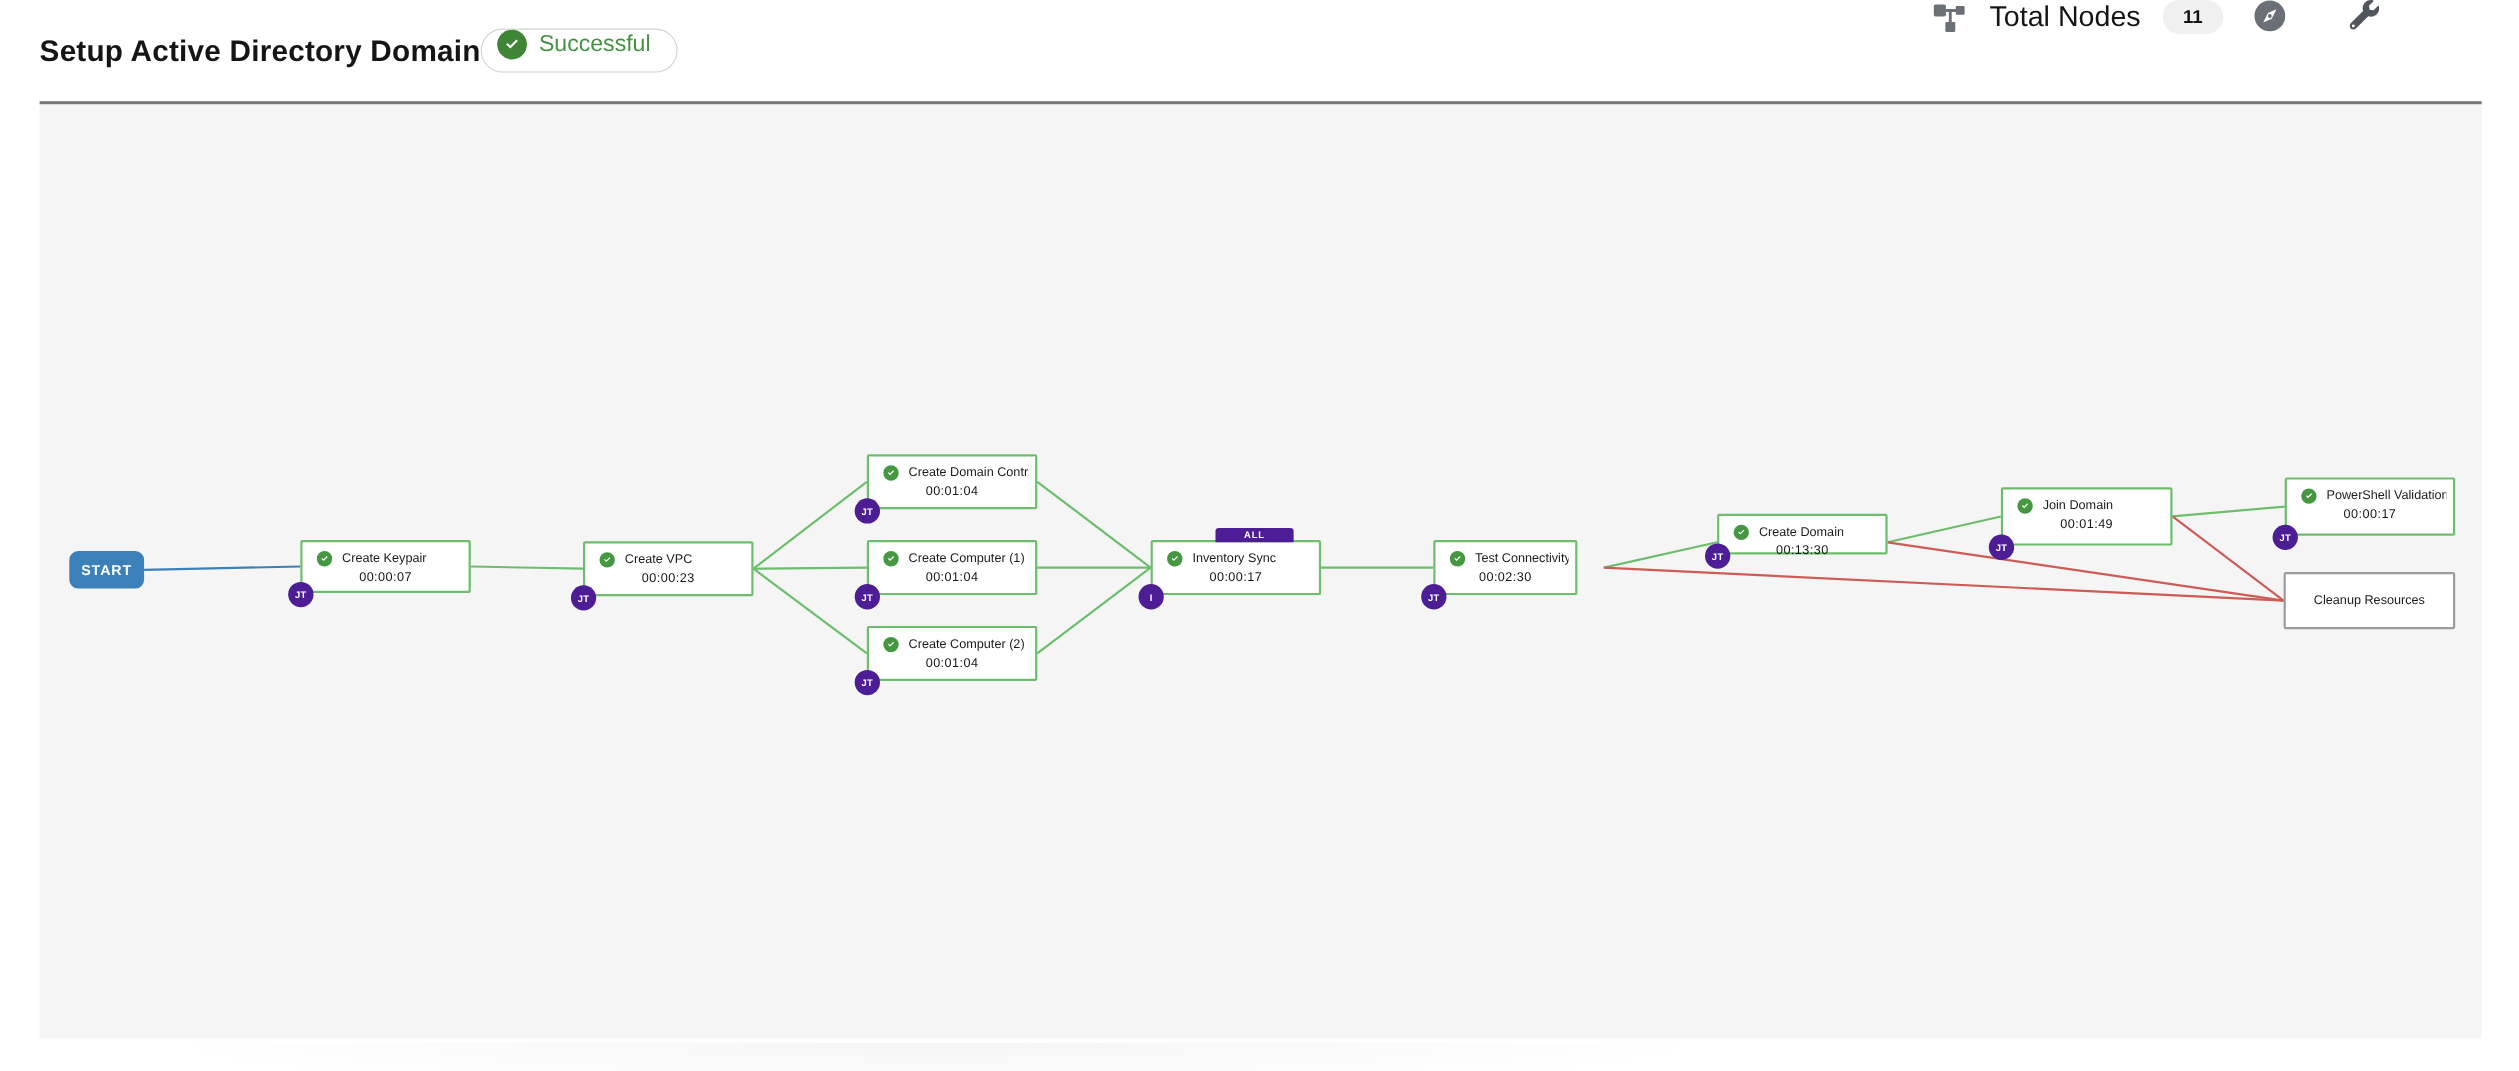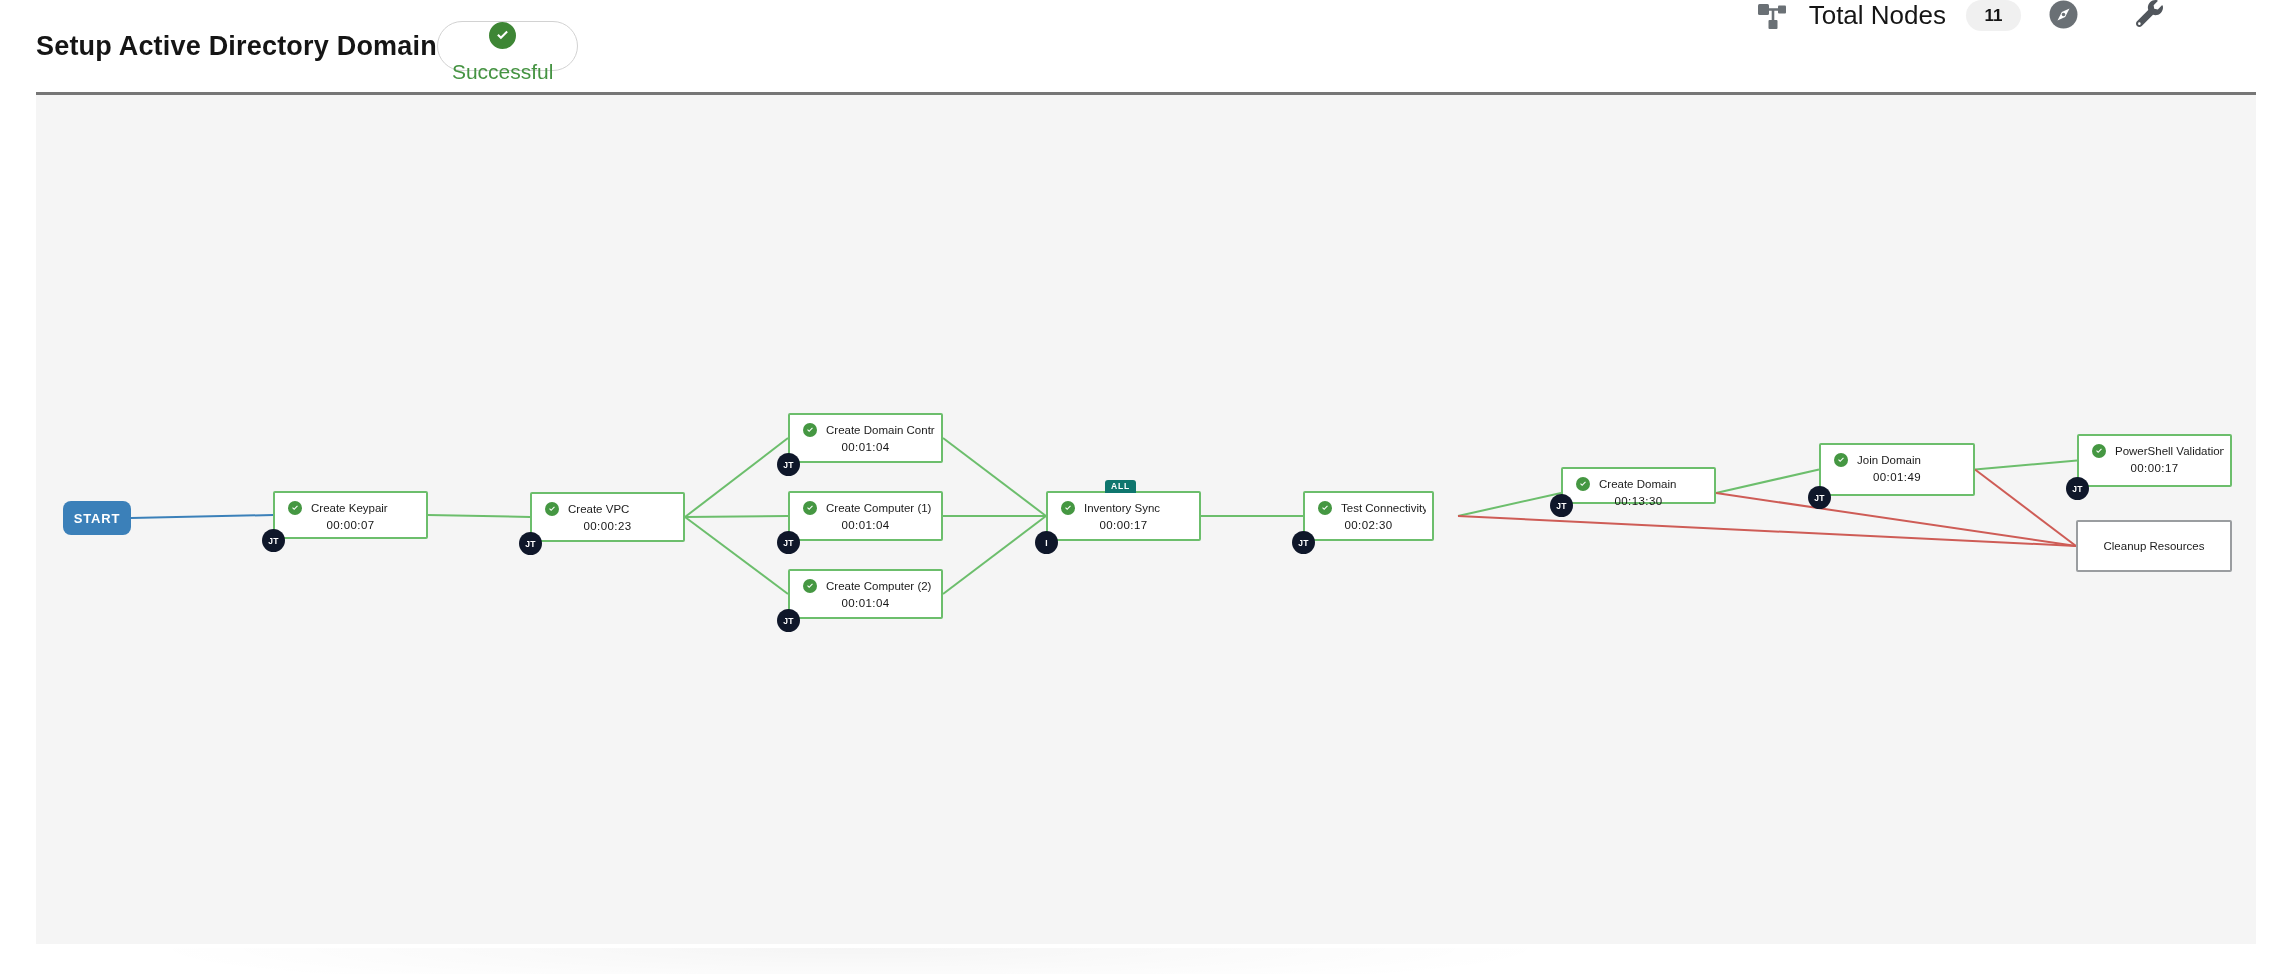--- a/index.html
+++ b/index.html
@@ -4,21 +4,21 @@
 <style>
   * { margin:0; padding:0; box-sizing:border-box; }
   html,body { width:2290px; height:974px; background:#ffffff;
     font-family:"Liberation Sans", sans-serif; overflow:hidden; position:relative; }
 
   
   .header { position:absolute; left:0; top:0; width:2290px; height:92px; background:#fff; }
   .header-left { position:absolute; left:36px; top:0; height:92px; display:flex; align-items:center; }
   .page-title { font-size:27px; font-weight:700; color:#151515; letter-spacing:0.2px; white-space:nowrap; }
   .status-pill { display:flex; align-items:center; gap:11px; border:1px solid #d2d2d2;
-    border-radius:27px; height:50px; padding:0 24px 12px 14px; background:#fff;flex-direction:column; }
+    border-radius:27px; height:40px; padding:0 24px 12px 14px; background:#fff; }
   .check-big { width:27px; height:27px; border-radius:50%; background:#3E8635;
     display:flex; align-items:center; justify-content:center; flex:0 0 auto; }
   .check-big svg { width:15px; height:15px; }
   .status-text { font-size:21px; color:#459342; }
 
   .header-right { position:absolute; right:127px; top:0; height:92px; display:flex; align-items:flex-start; }
   .icon-btn { display:flex; align-items:center; justify-content:center; background:none; border:none; cursor:pointer; }
   .sitemap-wrap { width:30px; height:31px; margin-right:22px; }
   .total-nodes-label { font-size:26px; color:#151515; margin-right:20px; white-space:nowrap; }
   .count-badge { background:#f0f0f0; border-radius:16px; min-width:55px; height:31px; padding:0 16px;
@@ -39,23 +39,23 @@
 
   .wf-node { position:absolute; background:#fff; border:2px solid #6CBE6C; border-radius:2px; cursor:pointer; }
   .wf-node.plain { border-color:#9A9DA0; display:flex; align-items:center; justify-content:center; }
   .wf-row { display:flex; align-items:center; gap:9px; padding:8px 6px 0 13px; }
   .check-icon { width:14px; height:14px; border-radius:50%; background:#459742;
     display:flex; align-items:center; justify-content:center; flex:0 0 auto; }
   .check-icon svg { width:8px; height:8px; }
   .wf-label { font-size:11.5px; color:#1b1b1b; white-space:nowrap; overflow:hidden; }
   .wf-time { text-align:center; font-size:11.5px; color:#151515; margin-top:4px; letter-spacing:0.4px; }
   .type-badge { position:absolute; left:-13px; bottom:-15px; width:23px; height:23px; border-radius:50%;
-    background:#0f172a; color:#fff; font-size:8.5px; font-weight:700;
+    background:#4c1d95; color:#fff; font-size:8.5px; font-weight:700;
     display:flex; align-items:center; justify-content:center; letter-spacing:0.3px; }
-  .all-tag { position:absolute; left:57px; top:-13px; height:13px; padding:0 6px; background:#0f766e;
+  .all-tag { position:absolute; left:57px; top:-13px; height:13px; padding:0 26px; background:#4c1d95;
     color:#fff; font-size:8.5px; font-weight:700; line-height:13px; border-radius:3px 3px 0 0; letter-spacing:0.8px; }
 
   .bottom-smudge { position:absolute; left:150px; top:948px; width:1400px; height:42px;
     background:radial-gradient(ellipse at 50% 0%, rgba(0,0,0,0.04), rgba(0,0,0,0) 72%); }
 </style>
 </head>
 <body>
 
 <div class="header">
   <div class="header-left">

